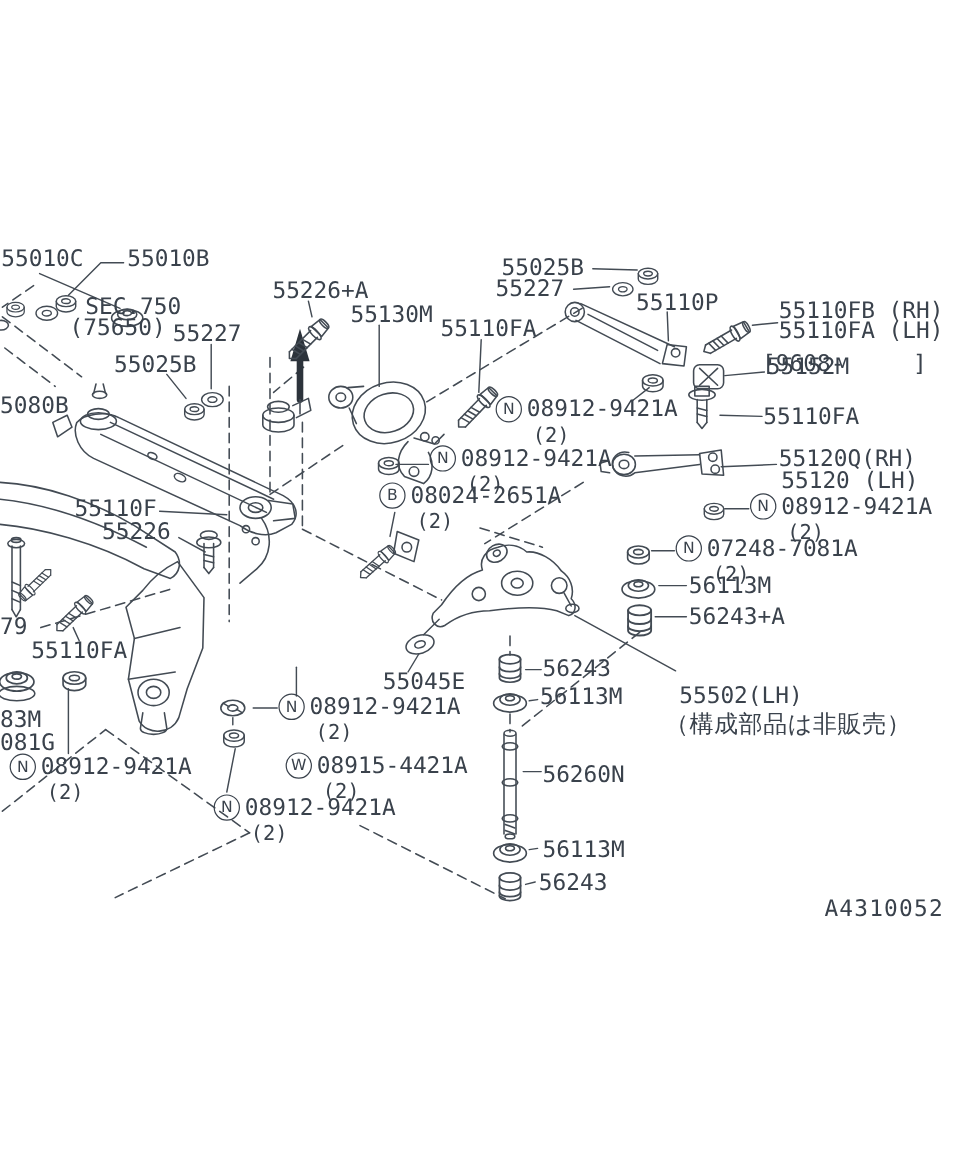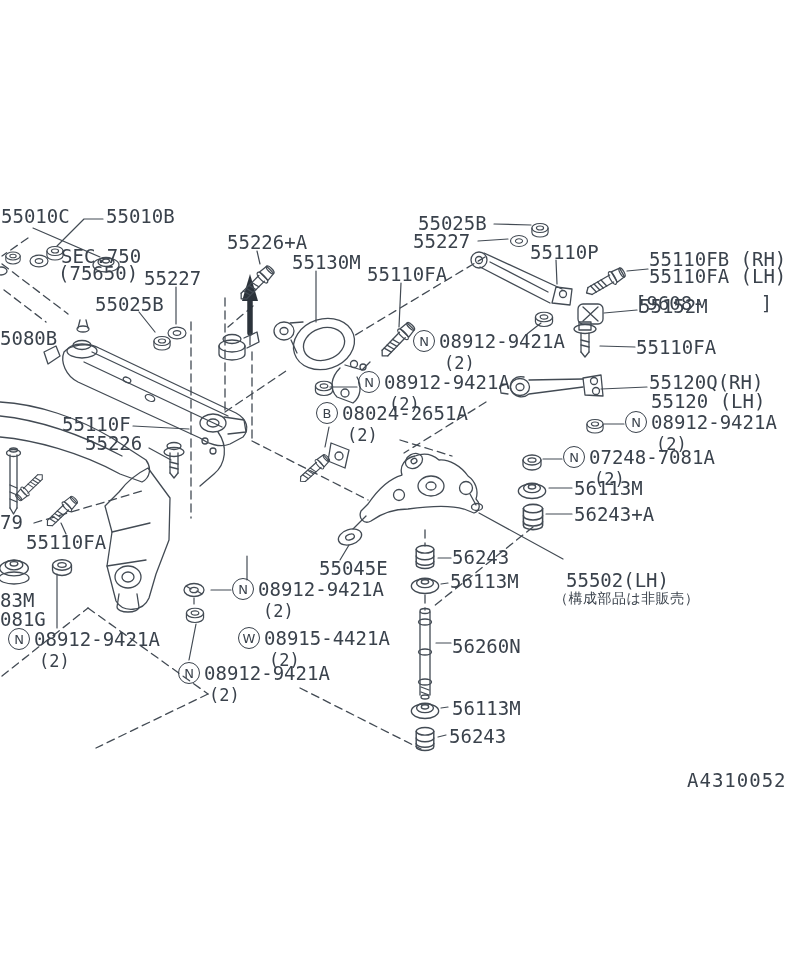--- a/index.html
+++ b/index.html
@@ -9,23 +9,23 @@
   .lbl{position:absolute;font-size:19px;line-height:1.0;white-space:pre;color:#3a424c;}
   .clabel{position:absolute;}
   .crow{display:flex;align-items:center;gap:4px;font-size:19px;line-height:1;}
   .circ{display:inline-flex;width:20px;height:20px;border:1.7px solid #3a424c;border-radius:50%;
         align-items:center;justify-content:center;font-size:13px;flex:0 0 auto;
         font-family:"DejaVu Sans",sans-serif;}
   .qty{font-size:17px;margin-left:31px;margin-top:1px;}
   #hibox{position:absolute;left:561px;top:543px;width:123px;height:28px;
          border:4px solid #2f55a4;box-sizing:border-box;display:flex;align-items:center;}
   #hibox span{font-size:19px;padding-left:4px;white-space:pre;}
-  .note{position:absolute;font-size:14px;letter-spacing:0.5px;
+  .note{position:absolute;font-size:20px;letter-spacing:0.5px;
         font-family:"DejaVu Sans",sans-serif;}
-  .ref{position:absolute;font-size:19px;letter-spacing:1px;margin-top:23px;}
+  .ref{position:absolute;font-size:19px;letter-spacing:1px;}
 </style>
 </head>
 <body>
 
 <div id="stage">
 
 <svg width="800" height="978" viewBox="0 0 800 978" fill="none" stroke="#434b54" stroke-width="1.3" stroke-linecap="round" stroke-linejoin="round">
   <defs>
     <g id="nut">
       <ellipse cx="0" cy="0" rx="9" ry="5"></ellipse>
@@ -270,21 +270,21 @@
     <path d="M581,340 L589,342 M581,345 L589,347"></path>
     <path d="M581,352 L585,357 L589,352"></path>
 
     <rect x="578" y="304" width="25" height="20" rx="5"></rect>
     <path d="M583,307 L598,321 M598,307 L583,321"></path>
   </g>
 </svg>
 
   <div class="lbl" style="left:1px;top:207px">55010C</div>
   <div class="lbl" style="left:106px;top:207px">55010B</div>
-  <div class="lbl" style="left:61px;top:247px">SEC.750</div>
+  <div class="lbl" style="left:71px;top:247px">SEC.750</div>
   <div class="lbl" style="left:58px;top:264px">(75650)</div>
   <div class="lbl" style="left:144px;top:269px">55227</div>
   <div class="lbl" style="left:95px;top:295px">55025B</div>
   <div class="lbl" style="left:0px;top:329px">5080B</div>
   <div class="lbl" style="left:227px;top:233px">55226+A</div>
   <div class="lbl" style="left:292px;top:253px">55130M</div>
   <div class="lbl" style="left:367px;top:265px">55110FA</div>
   <div class="lbl" style="left:418px;top:214px">55025B</div>
   <div class="lbl" style="left:413px;top:232px">55227</div>
   <div class="lbl" style="left:530px;top:243px">55110P</div>

